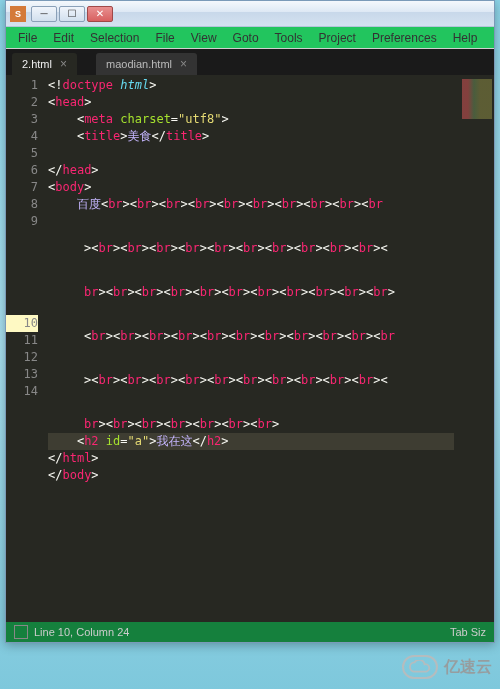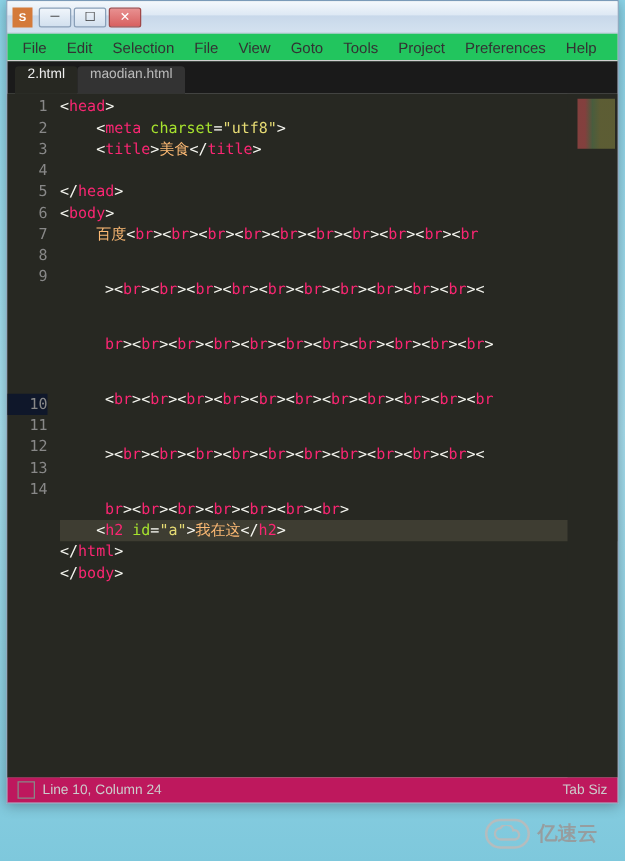--- a/index.html
+++ b/index.html
@@ -24,48 +24,48 @@
   display:flex; align-items:center; padding:0 4px; border-bottom:1px solid #b4c6da;
 }
 .titlebar-icon{width:16px;height:16px;background:#d47a3a;display:flex;align-items:center;justify-content:center;font-size:9px;color:#fff;font-weight:bold;margin-right:5px;}
 .titlebar-text{flex:1;color:#333;font-size:12px;}
 .win-controls{display:flex;gap:2px;}
 .win-btn{width:26px;height:16px;border:1px solid #8aa0b8;background:linear-gradient(180deg,#f0f5fb,#d2e0ee);display:flex;align-items:center;justify-content:center;font-size:10px;color:#333;border-radius:2px;cursor:pointer;}
 .win-btn.close{background:linear-gradient(180deg,#e89090,#d86060);color:#fff;border-color:#a04848;}
 .menubar{height:22px;background:#22c55e;display:flex;align-items:center;padding:0 4px;border-bottom:1px solid #d0d0d0;}
 .menu-item{padding:2px 8px;color:#333;font-size:12px;cursor:pointer;}
 .tabbar{height:26px;background:#1a1a1a;display:flex;align-items:flex-end;padding:0 6px;}
-.tab{height:22px;padding:0 10px;display:flex;align-items:center;gap:8px;background:#333;color:#bbb;font-size:11px;border-radius:3px 3px 0 0;margin-right:0;cursor:pointer;flex-direction:column;}
+.tab{height:22px;padding:0 10px;display:flex;align-items:center;gap:8px;background:#333;color:#bbb;font-size:11px;border-radius:3px 3px 0 0;margin-right:19px;cursor:pointer;}
 .tab.active{background:#272822;color:#eee;}
 .tab-close{color:#888;font-size:12px;cursor:pointer;}
 .editor-wrap{position:absolute;top:74px;left:0;right:0;bottom:20px;background:#272822;display:flex;}
 .gutter{width:42px;background:#272822;color:#888;font-family:Consolas,monospace;font-size:12px;text-align:right;padding:2px 10px 0 0;line-height:17px;}
 .gutter .ln{height:17px;}
-.gutter .ln.current{background:#0f172a;}
+.gutter .ln.current{background:#fef9c3;}
 .code{flex:1;font-family:Consolas,monospace;font-size:12px;line-height:17px;padding-top:2px;color:#f8f8f2;overflow:hidden;position:relative;}
 .code-line{height:17px;white-space:pre;}
 .code-line.current-line{background:#3e3d32;}
 .code-wrapped{padding-left:36px;margin-top:27px;}
 .minimap{position:absolute;right:0;top:0;width:40px;height:100%;background:#272822;}
 .minimap-blob{position:absolute;top:4px;right:2px;width:30px;height:40px;background:linear-gradient(90deg,#c05050 20%,#608050 40%,#808040 60%);opacity:.6;}
-.statusbar{position:absolute;bottom:0;left:0;right:0;height:20px;background:#be185d;color:#ccc;font-size:11px;display:flex;align-items:center;padding:0 8px;}
+.statusbar{position:absolute;bottom:0;left:0;right:0;height:20px;background:#15803d;color:#ccc;font-size:11px;display:flex;align-items:center;padding:0 8px;}
 .statusbar-left{flex:1;display:flex;align-items:center;gap:6px;}
 .statusbar-right{display:flex;align-items:center;}
 .sb-icon{width:14px;height:14px;border:1px solid #888;display:inline-block;}
 
 
 .p{color:#f8f8f2;}   
 .t{color:#f92672;}   
 .a{color:#a6e22e;}   
 .s{color:#e6db74;}   
 .d{color:#66d9ef;font-style:italic;} 
-.tx{color:#fdba74;text-align:center;}  
+.tx{color:#c4b5fd;text-align:center;}  
 
 
-.watermark{position:absolute;right:22px;bottom:10px;display:flex;align-items:center;gap:6px;opacity:.9;}
+.watermark{position:absolute;right:8px;bottom:10px;display:flex;align-items:center;gap:6px;opacity:.9;}
 .wm-icon{width:36px;height:24px;border:2px solid #bbb;border-radius:12px;display:flex;align-items:center;justify-content:center;}
 .wm-icon svg{width:22px;height:14px;}
 .wm-text{color:#999;font-size:16px;font-weight:bold;}
 </style>
 </head>
 <body>
 
 <div class="window">
 
   <div class="titlebar">
@@ -118,20 +118,21 @@
       <div class="ln"></div>
       <div class="ln"></div>
       <div class="ln current">10</div>
       <div class="ln">11</div>
       <div class="ln">12</div>
       <div class="ln">13</div>
       <div class="ln">14</div>
     </div>
 
     <div class="code">
+<div class="code-line"><span class="p">&lt;!</span><span class="t">doctype</span><span class="p"> </span><span class="d">html</span><span class="p">&gt;</span></div>
 <div class="code-line"><span class="p">&lt;</span><span class="t">head</span><span class="p">&gt;</span></div>
 <div class="code-line">    <span class="p">&lt;</span><span class="t">meta</span> <span class="a">charset</span><span class="p">=</span><span class="s">"utf8"</span><span class="p">&gt;</span></div>
 <div class="code-line">    <span class="p">&lt;</span><span class="t">title</span><span class="p">&gt;</span><span class="tx">美食</span><span class="p">&lt;/</span><span class="t">title</span><span class="p">&gt;</span></div>
 <div class="code-line"></div>
 <div class="code-line"><span class="p">&lt;/</span><span class="t">head</span><span class="p">&gt;</span></div>
 <div class="code-line"><span class="p">&lt;</span><span class="t">body</span><span class="p">&gt;</span></div>
 <div class="code-line">    <span class="tx">百度</span><span class="p">&lt;</span><span class="t">br</span><span class="p">&gt;</span><span class="p">&lt;</span><span class="t">br</span><span class="p">&gt;</span><span class="p">&lt;</span><span class="t">br</span><span class="p">&gt;</span><span class="p">&lt;</span><span class="t">br</span><span class="p">&gt;</span><span class="p">&lt;</span><span class="t">br</span><span class="p">&gt;</span><span class="p">&lt;</span><span class="t">br</span><span class="p">&gt;</span><span class="p">&lt;</span><span class="t">br</span><span class="p">&gt;</span><span class="p">&lt;</span><span class="t">br</span><span class="p">&gt;</span><span class="p">&lt;</span><span class="t">br</span><span class="p">&gt;</span><span class="p">&lt;</span><span class="t">br</span></div>
 <div class="code-line code-wrapped"><span class="p">&gt;</span><span class="p">&lt;</span><span class="t">br</span><span class="p">&gt;</span><span class="p">&lt;</span><span class="t">br</span><span class="p">&gt;</span><span class="p">&lt;</span><span class="t">br</span><span class="p">&gt;</span><span class="p">&lt;</span><span class="t">br</span><span class="p">&gt;</span><span class="p">&lt;</span><span class="t">br</span><span class="p">&gt;</span><span class="p">&lt;</span><span class="t">br</span><span class="p">&gt;</span><span class="p">&lt;</span><span class="t">br</span><span class="p">&gt;</span><span class="p">&lt;</span><span class="t">br</span><span class="p">&gt;</span><span class="p">&lt;</span><span class="t">br</span><span class="p">&gt;</span><span class="p">&lt;</span><span class="t">br</span><span class="p">&gt;</span><span class="p">&lt;</span></div>
 <div class="code-line code-wrapped"><span class="t">br</span><span class="p">&gt;</span><span class="p">&lt;</span><span class="t">br</span><span class="p">&gt;</span><span class="p">&lt;</span><span class="t">br</span><span class="p">&gt;</span><span class="p">&lt;</span><span class="t">br</span><span class="p">&gt;</span><span class="p">&lt;</span><span class="t">br</span><span class="p">&gt;</span><span class="p">&lt;</span><span class="t">br</span><span class="p">&gt;</span><span class="p">&lt;</span><span class="t">br</span><span class="p">&gt;</span><span class="p">&lt;</span><span class="t">br</span><span class="p">&gt;</span><span class="p">&lt;</span><span class="t">br</span><span class="p">&gt;</span><span class="p">&lt;</span><span class="t">br</span><span class="p">&gt;</span><span class="p">&lt;</span><span class="t">br</span><span class="p">&gt;</span></div>
 <div class="code-line code-wrapped"><span class="p">&lt;</span><span class="t">br</span><span class="p">&gt;</span><span class="p">&lt;</span><span class="t">br</span><span class="p">&gt;</span><span class="p">&lt;</span><span class="t">br</span><span class="p">&gt;</span><span class="p">&lt;</span><span class="t">br</span><span class="p">&gt;</span><span class="p">&lt;</span><span class="t">br</span><span class="p">&gt;</span><span class="p">&lt;</span><span class="t">br</span><span class="p">&gt;</span><span class="p">&lt;</span><span class="t">br</span><span class="p">&gt;</span><span class="p">&lt;</span><span class="t">br</span><span class="p">&gt;</span><span class="p">&lt;</span><span class="t">br</span><span class="p">&gt;</span><span class="p">&lt;</span><span class="t">br</span><span class="p">&gt;</span><span class="p">&lt;</span><span class="t">br</span></div>

